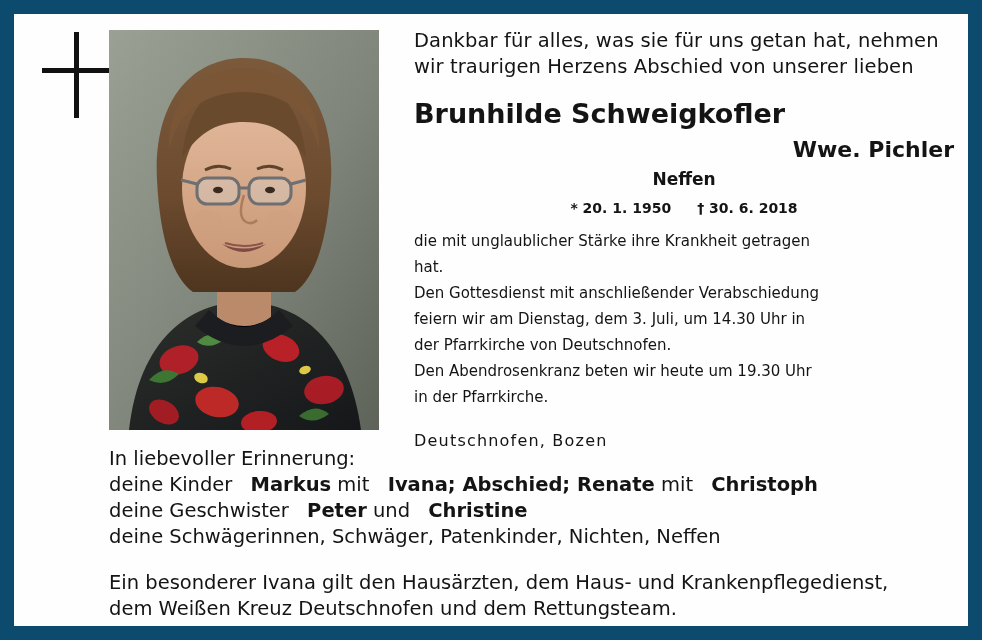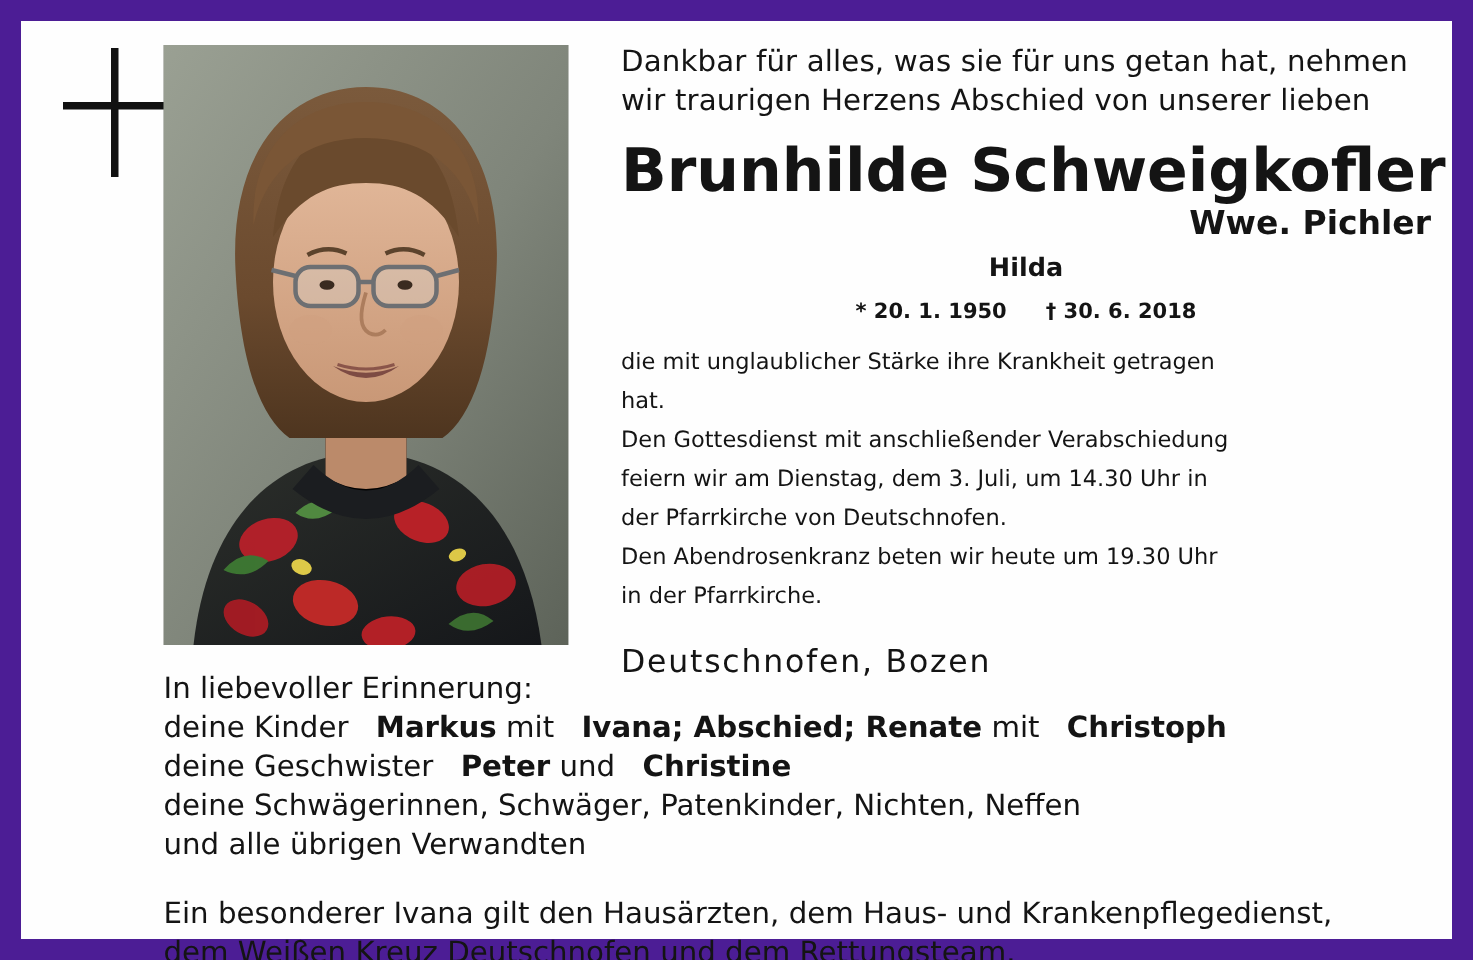--- a/index.html
+++ b/index.html
@@ -7,21 +7,21 @@
     padding: 0;
     background: #ffffff;
   }
   body {
     font-family: "DejaVu Sans", sans-serif;
   }
   .page {
     position: relative;
     width: 982px;
     height: 640px;
-    background: #4c1d95;
+    background: #0c4a6e;
     box-sizing: border-box;
     overflow: hidden;
   }
   .inner {
     position: absolute;
     left: 14px;
     top: 14px;
     width: 954px;
     height: 612px;
     background: #fefefe;
@@ -71,21 +71,21 @@
     width: 540px;
     color: #141414;
   }
   .lead {
     font-size: 19.5px;
     line-height: 26px;
     letter-spacing: 0.1px;
   }
   .name {
     font-weight: bold;
-    font-size: 40px;
+    font-size: 27px;
     line-height: 40px;
     margin-top: 14px;
     white-space: nowrap;
   }
   .widow {
     text-align: right;
     font-weight: bold;
     font-size: 22px;
     line-height: 28px;
     margin-top: 2px;
@@ -104,21 +104,21 @@
     line-height: 24px;
     margin-top: 6px;
   }
   .dates .sep { display: inline-block; width: 26px; }
   .body-text {
     font-size: 15px;
     line-height: 26px;
     margin-top: 8px;
   }
   .place {
-    font-size: 21px;
+    font-size: 16px;
     line-height: 26px;
     margin-top: 18px;
     letter-spacing: 1.2px;
   }
 
   
   .bottom {
     position: absolute;
     left: 95px;
     top: 432px;
@@ -227,21 +227,21 @@
     </div>
 
     <div class="right-col">
       <div class="lead">
         <div>Dankbar für alles, was sie für uns getan hat, nehmen</div>
         <div>wir traurigen Herzens Abschied von unserer lieben</div>
       </div>
 
       <div class="name">Brunhilde Schweigkofler</div>
       <div class="widow">Wwe. Pichler</div>
-      <div class="secondname">Hilda</div>
+      <div class="secondname">Neffen</div>
 
       <div class="dates">
         <span>* 20. 1. 1950</span><span class="sep"></span><span>† 30. 6. 2018</span>
       </div>
 
       <div class="body-text">
         <div>die mit unglaublicher Stärke ihre Krankheit getragen</div>
         <div>hat.</div>
         <div>Den Gottesdienst mit anschließender Verabschiedung</div>
         <div>feiern wir am Dienstag, dem 3. Juli, um 14.30 Uhr in</div>
@@ -252,21 +252,20 @@
 
       <div class="place">Deutschnofen, Bozen</div>
     </div>
 
     <div class="bottom">
       <div class="block1">
         <div>In liebevoller Erinnerung:</div>
         <div><span>deine Kinder </span><span class="bold">Markus</span><span> mit </span><span class="bold">Ivana; Abschied; Renate</span><span> mit </span><span class="bold">Christoph</span></div>
         <div><span>deine Geschwister </span><span class="bold">Peter</span><span> und </span><span class="bold">Christine</span></div>
         <div>deine Schwägerinnen, Schwäger, Patenkinder, Nichten, Neffen</div>
-        <div>und alle übrigen Verwandten</div>
       </div>
 
       <div class="block2">
         <div>Ein besonderer Ivana gilt den Hausärzten, dem Haus- und Krankenpflegedienst,</div>
         <div>dem Weißen Kreuz Deutschnofen und dem Rettungsteam.</div>
       </div>
     </div>
 
 
   </div>

